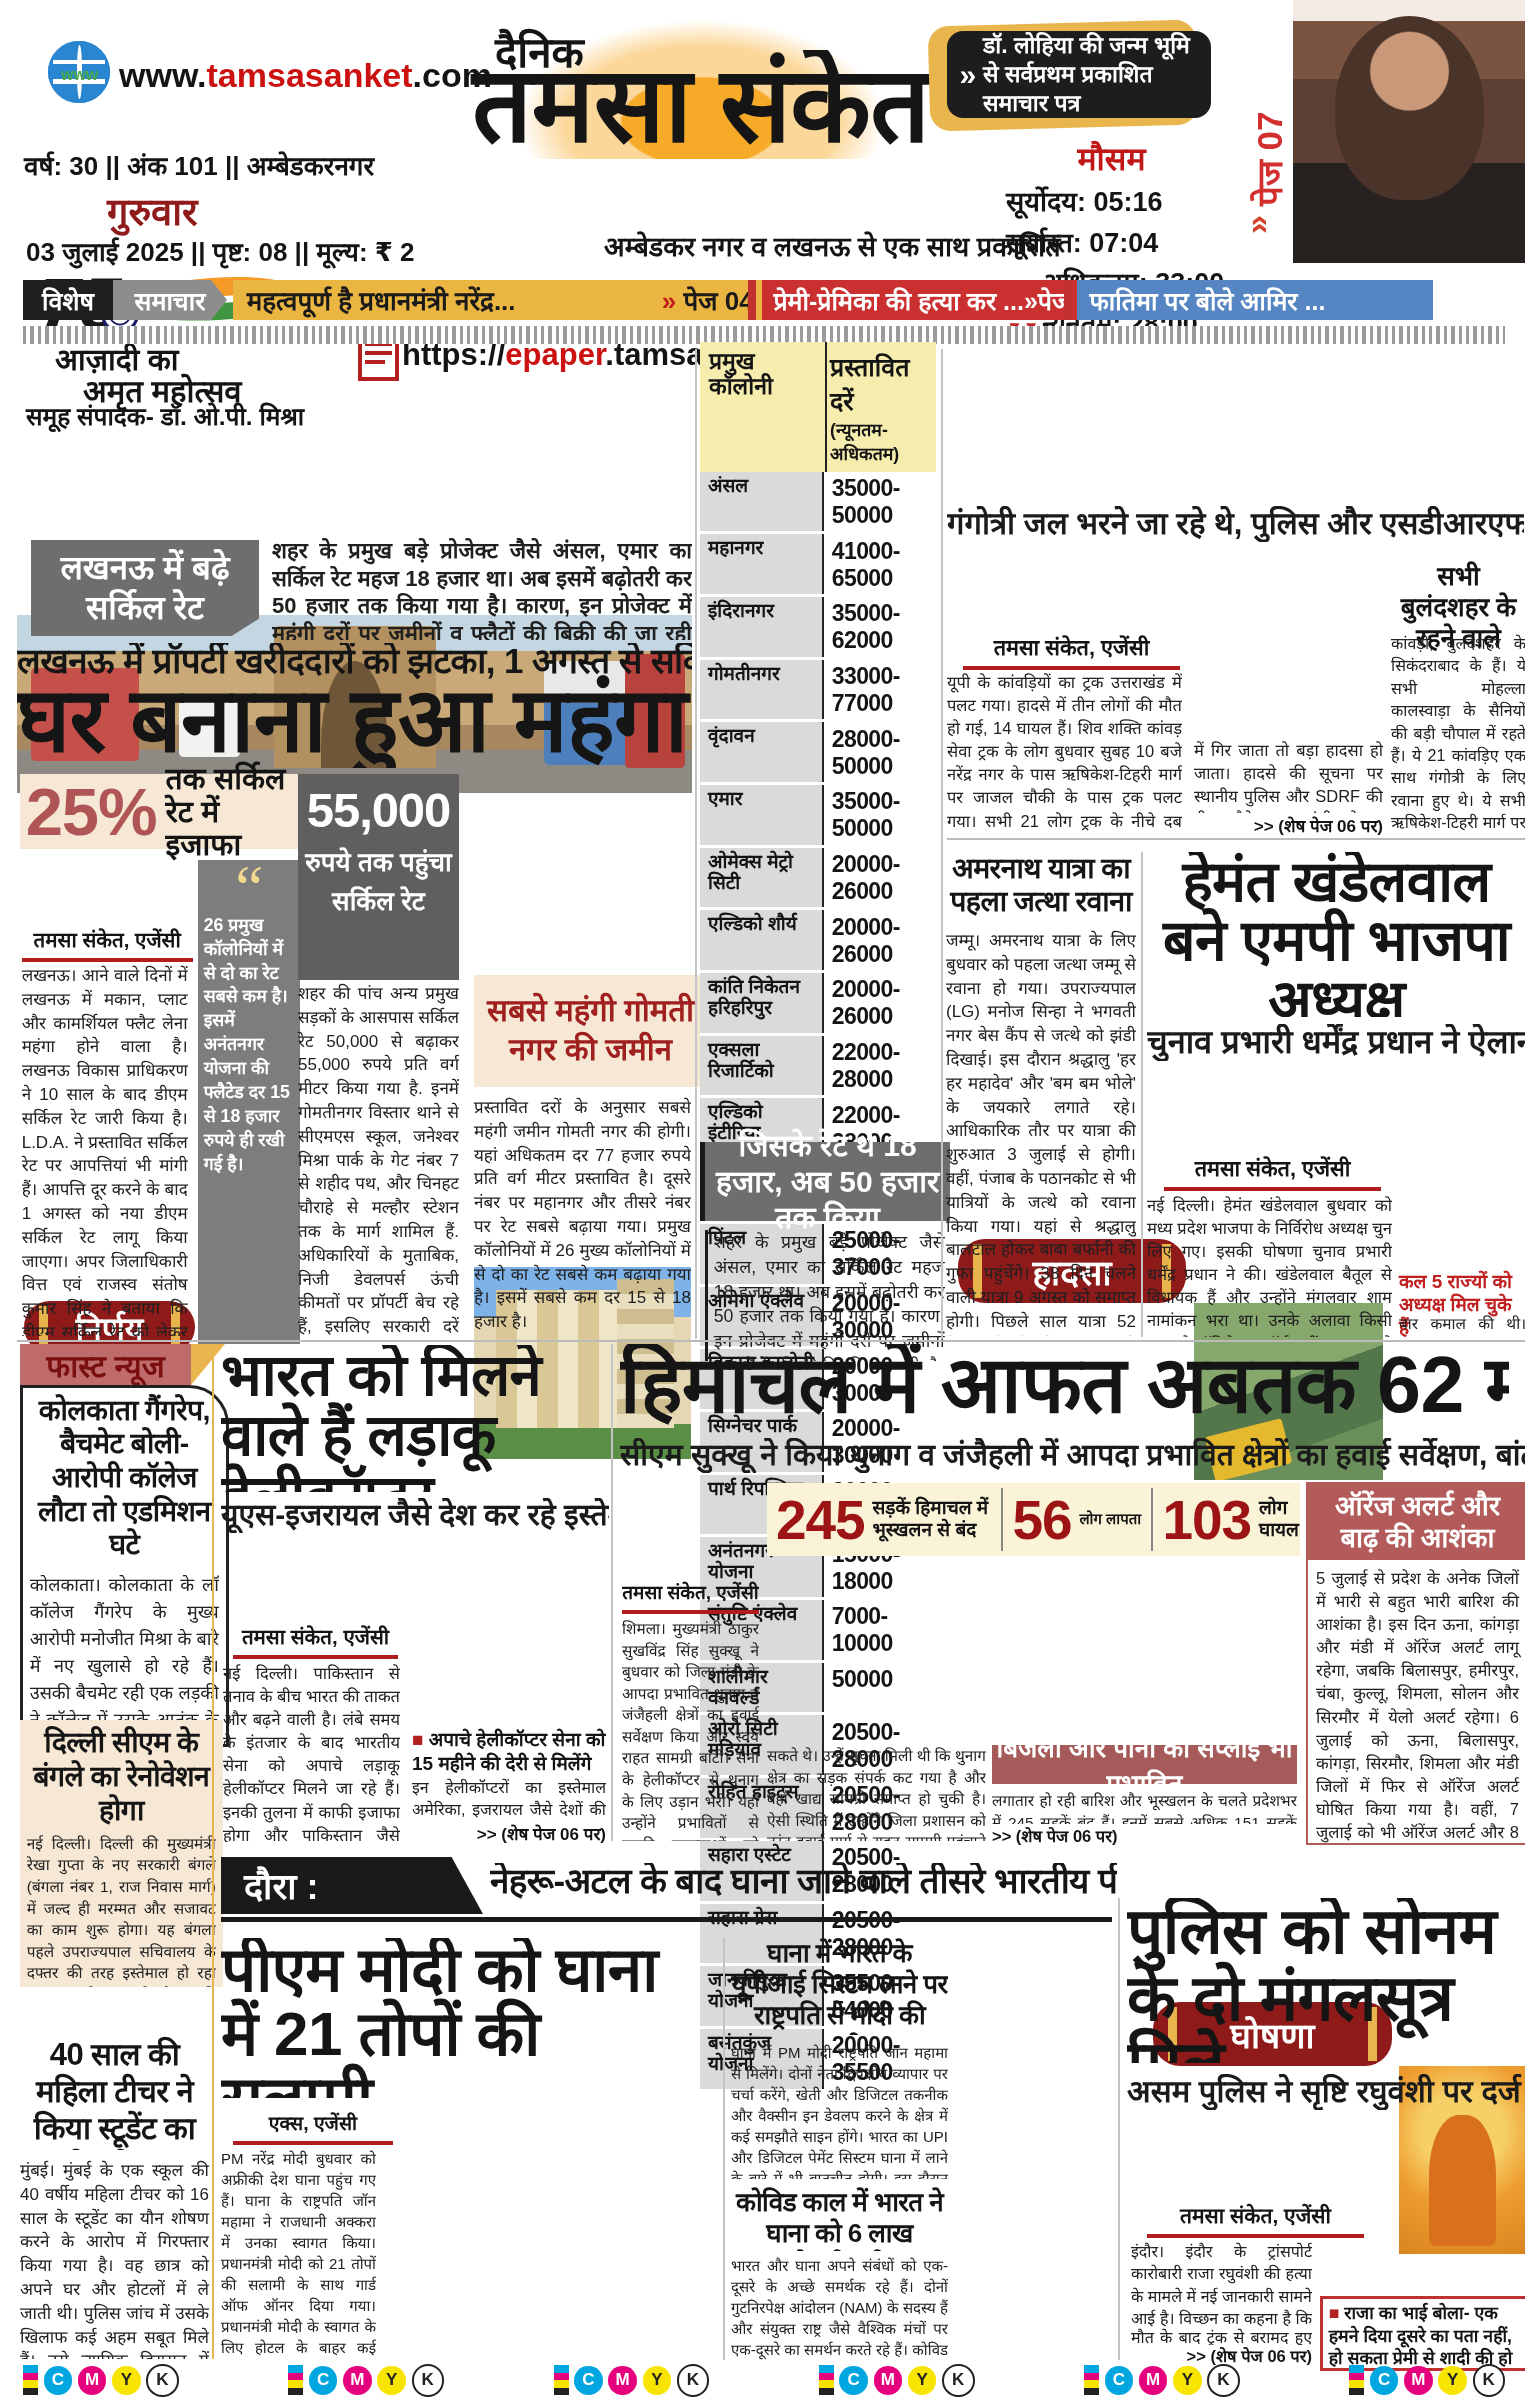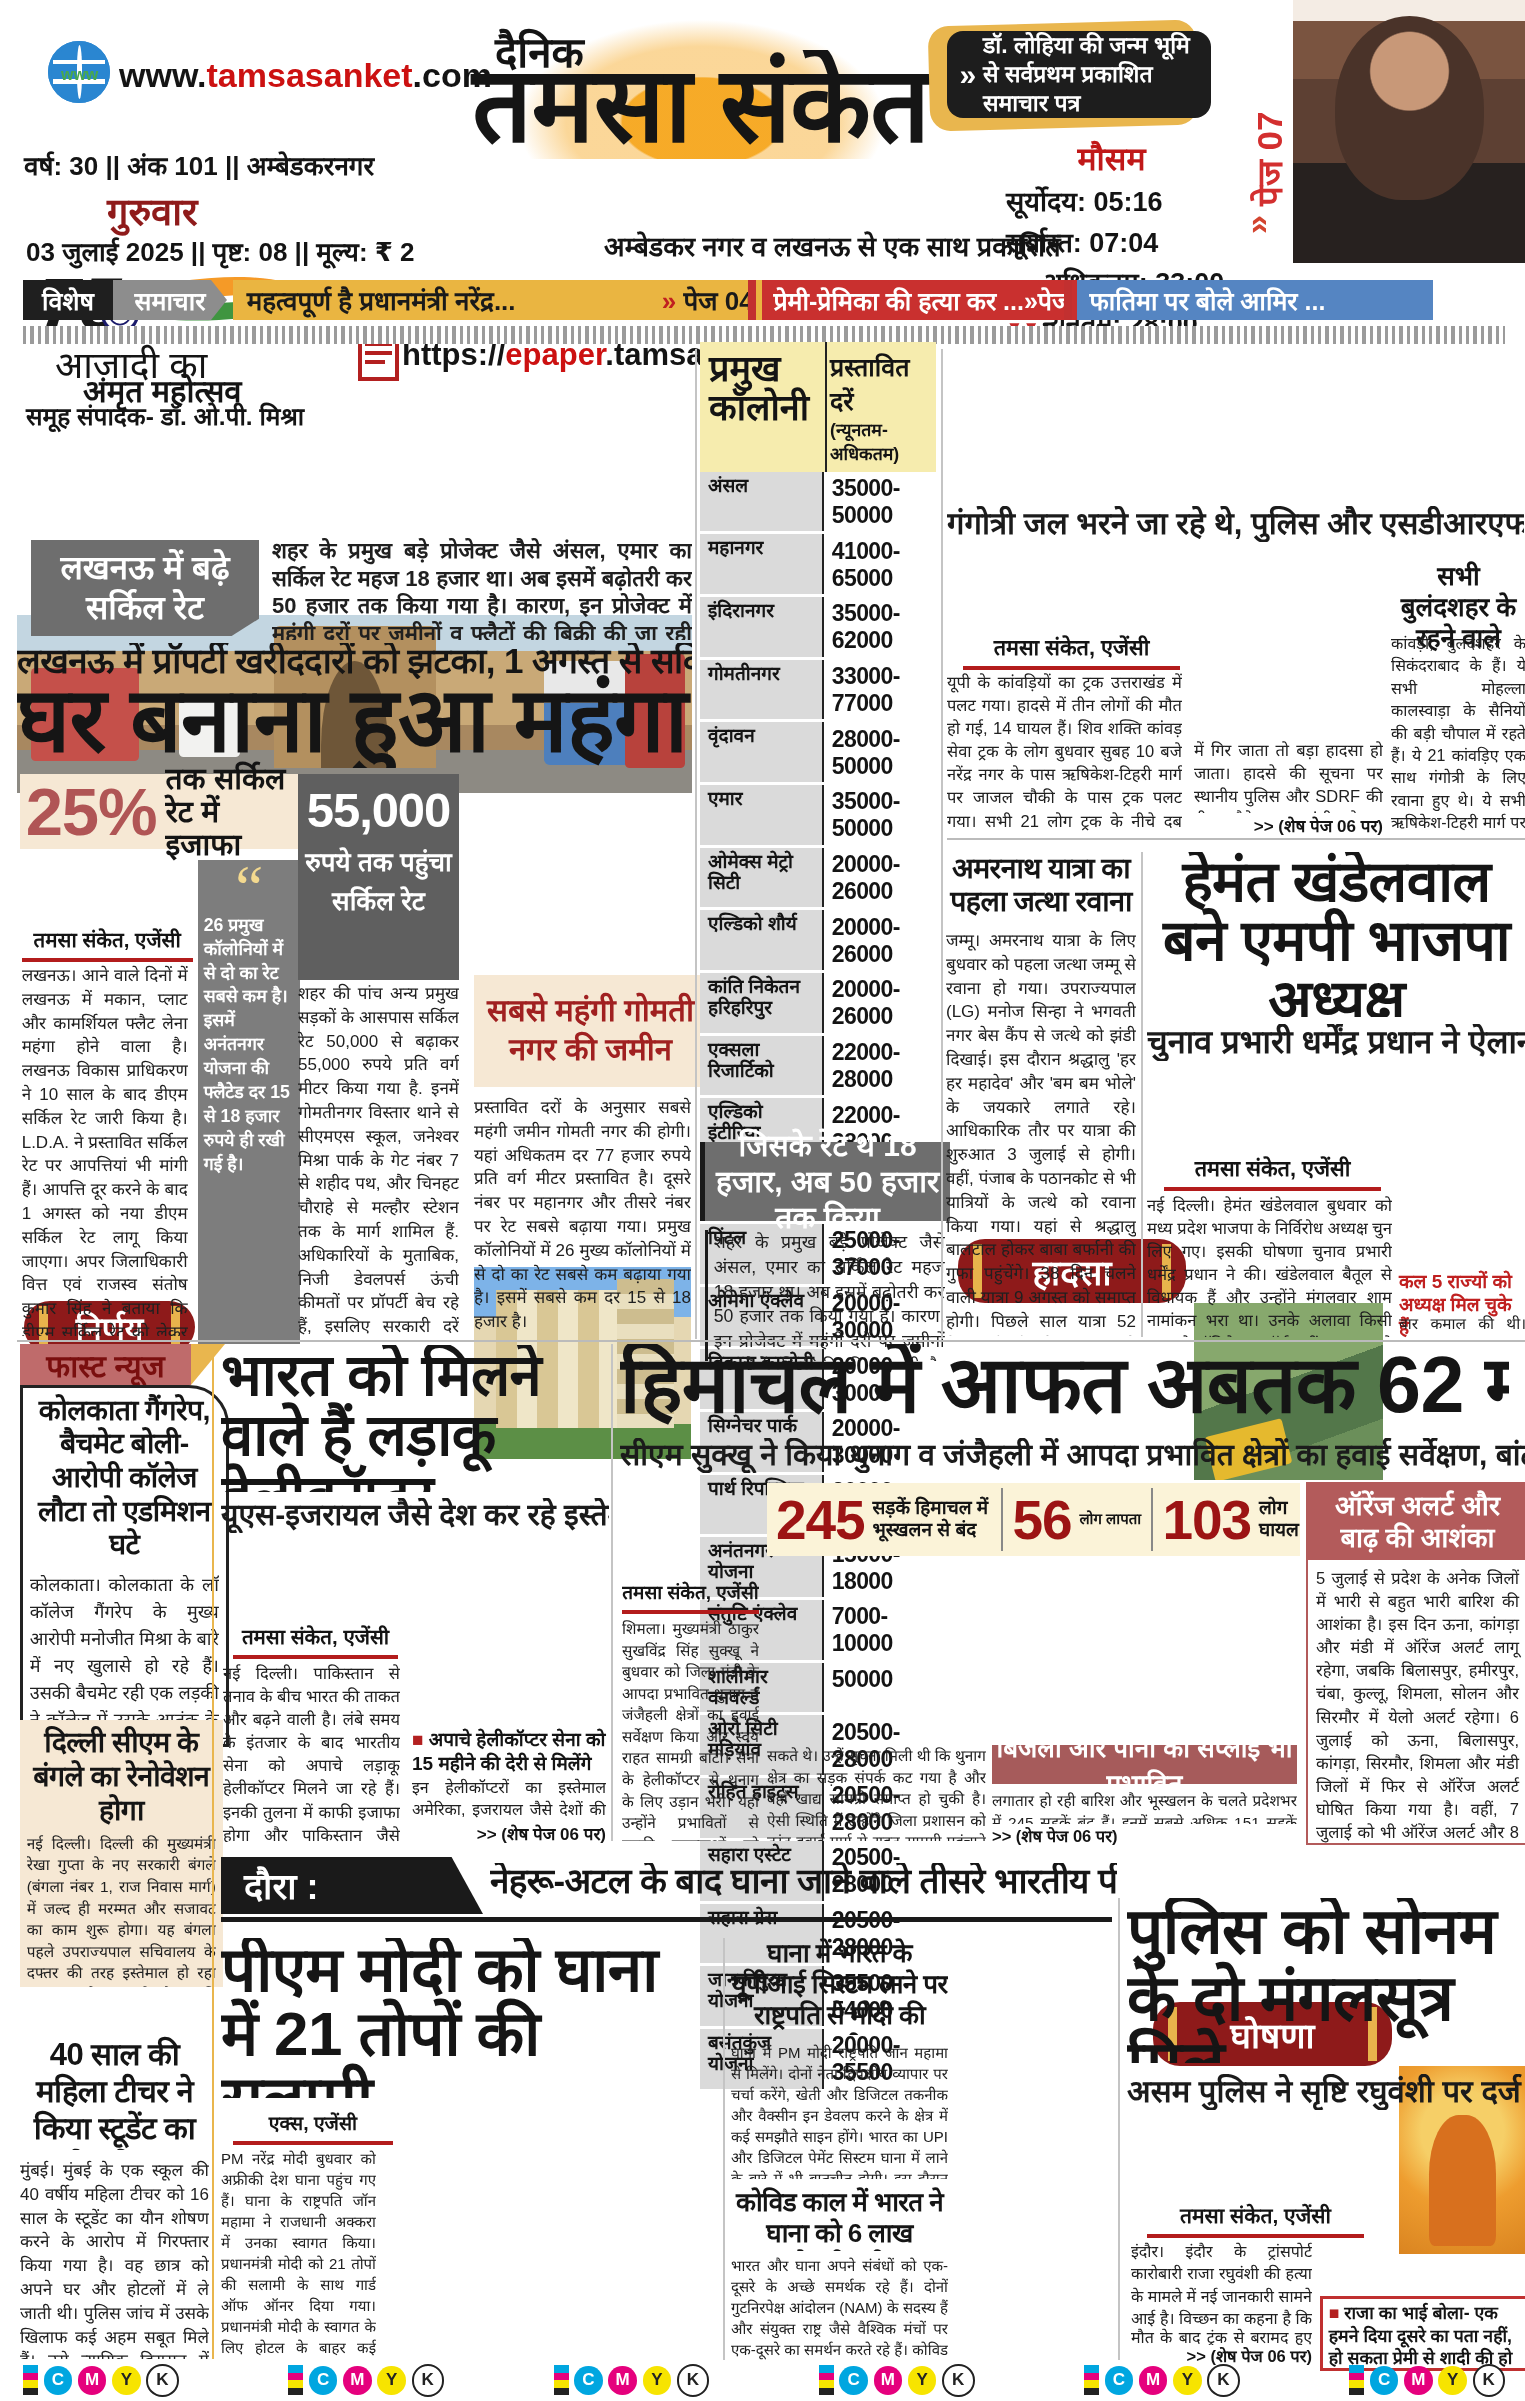--- a/index.html
+++ b/index.html
@@ -48,21 +48,21 @@
   </div>
   <div class="abs" style="left:24px;top:147px;font-size:26px;font-weight:800;white-space:nowrap;">वर्ष: 30 || अंक 101 || अम्बेडकरनगर</div>
   <div class="abs" style="left:107px;top:184px;font-size:38px;font-weight:900;color:#8f1b1b;">गुरुवार</div>
   <div class="abs" style="left:26px;top:233px;font-size:26px;font-weight:800;white-space:nowrap;">03 जुलाई 2025 || पृष्ट: 08 || मूल्य: ₹ 2</div>
 
   <div class="abs" style="left:39px;top:268px;width:274px;height:143px;">
     <div style="position:absolute;left:0;top:0;font-size:74px;font-weight:900;font-style:italic;color:#191919;line-height:1;">75</div>
     <div style="position:absolute;left:86px;top:10.3px;width:171px;height:19.4px;background:#f59a27;border-radius:50% 50% 50% 50%/100% 100% 0 0;transform:rotate(-4deg);"></div>
     <div style="position:absolute;left:94px;top:35px;width:171px;height:17px;background:#3f9540;border-radius:0 0 50% 50%/0 0 100% 100%;transform:rotate(-3deg);"></div>
     <div style="position:absolute;left:62px;top:27px;width:32px;height:32px;border-radius:50%;background:#fff;border:3.4px solid #1b1b6b;box-shadow:inset 0 0 0 4.6px #fff, inset 0 0 0 6.3px #1b1b6b;"></div>
-    <div style="position:absolute;left:16px;top:70px;font-size:37px;font-weight:400;">आज़ादी का</div>
+    <div style="position:absolute;left:16px;top:70px;font-size:30px;font-weight:700;">आज़ादी का</div>
     <div style="position:absolute;left:44px;top:101px;font-size:31px;font-weight:900;">अमृत महोत्सव</div>
   </div>
   <div class="abs" style="left:26px;top:399px;font-size:24.5px;font-weight:800;white-space:nowrap;">समूह संपादक- डॉ. ओ.पी. मिश्रा</div>
 
   <div class="abs" style="left:502px;top:11.4px;width:399px;height:148px;background:radial-gradient(ellipse at 50% 75%,rgba(246,166,28,.95) 0 28%,rgba(246,166,28,.45) 29% 48%,rgba(246,166,28,0) 65%);"></div>
   <div class="abs" style="left:495px;top:21.7px;font-size:42px;font-weight:900;">दैनिक</div>
   <div class="abs hl" style="left:399px;top:50px;width:604px;font-size:105px;text-align:center;white-space:nowrap;">तमसा संकेत</div>
   <div class="abs" style="left:604px;top:227px;font-size:27px;font-weight:800;white-space:nowrap;">अम्बेडकर नगर व लखनऊ से एक साथ प्रकाशित</div>
   <div class="abs" style="left:358px;top:332px;width:33px;height:41px;background:#fff;border:4px solid #b32020;">
     <div style="position:absolute;left:3.4px;right:3.4px;top:5.7px;height:4px;background:#b32020;"></div>
@@ -147,21 +147,21 @@
   <div class="abs photo" style="left:474px;top:774px;width:217px;height:192px;background:linear-gradient(180deg,#7db3e8 0 26%,#e5d7b2 26% 82%,#5c8f46 82% 100%);">
     <div style="position:absolute;left:10%;top:12%;width:58%;height:72%;background:repeating-linear-gradient(90deg,#d9c795 0 20.5px,#efe6c8 20.5px 41px);"></div>
     <div style="position:absolute;left:66%;top:6%;width:26%;height:78%;background:repeating-linear-gradient(180deg,#cdbd8f 0 15px,#e9dfbf 15px 30px);"></div>
   </div>
   <div class="abs beige center" style="left:474px;top:975px;width:217px;height:112px;font-size:31px;font-weight:900;color:#a02020;display:flex;align-items:center;justify-content:center;line-height:1.25;padding:0 8px;">सबसे महंगी गोमती नगर की जमीन</div>
   <div class="abs body-text" style="left:474px;top:1096px;width:217px;height:241px;font-size:17px;">प्रस्तावित दरों के अनुसार सबसे महंगी जमीन गोमती नगर की होगी। यहां अधिकतम दर 77 हजार रुपये प्रति वर्ग मीटर प्रस्तावित है। दूसरे नंबर पर महानगर और तीसरे नंबर पर रेट सबसे बढ़ाया गया। प्रमुख कॉलोनियों में 26 मुख्य कॉलोनियों में से दो का रेट सबसे कम बढ़ाया गया है। इसमें सबसे कम दर 15 से 18 हजार है।</div>
 
   <div class="abs" style="left:700px;top:342px;width:236px;">
     <div class="tbl-head">
       <div style="width:52%;padding:6.8px 4.6px 6.8px 9px;border-right:2.9px solid #222;">
-        <div style="font-size:36px;font-weight:900;line-height:1.1;">प्रमुख कॉलोनी</div>
+        <div style="font-size:23px;font-weight:900;line-height:1.1;">प्रमुख कॉलोनी</div>
       </div>
       <div style="width:48%;padding:6.8px 3.4px;">
         <div style="font-size:25px;font-weight:900;">प्रस्तावित दरें</div>
         <div style="font-size:17.7px;font-weight:800;">(न्यूनतम-अधिकतम)</div>
       </div>
     </div>
     <div>
         <div class="trow">
           <div class="tc1">अंसल</div>
           <div class="tc2">35000-50000</div>

